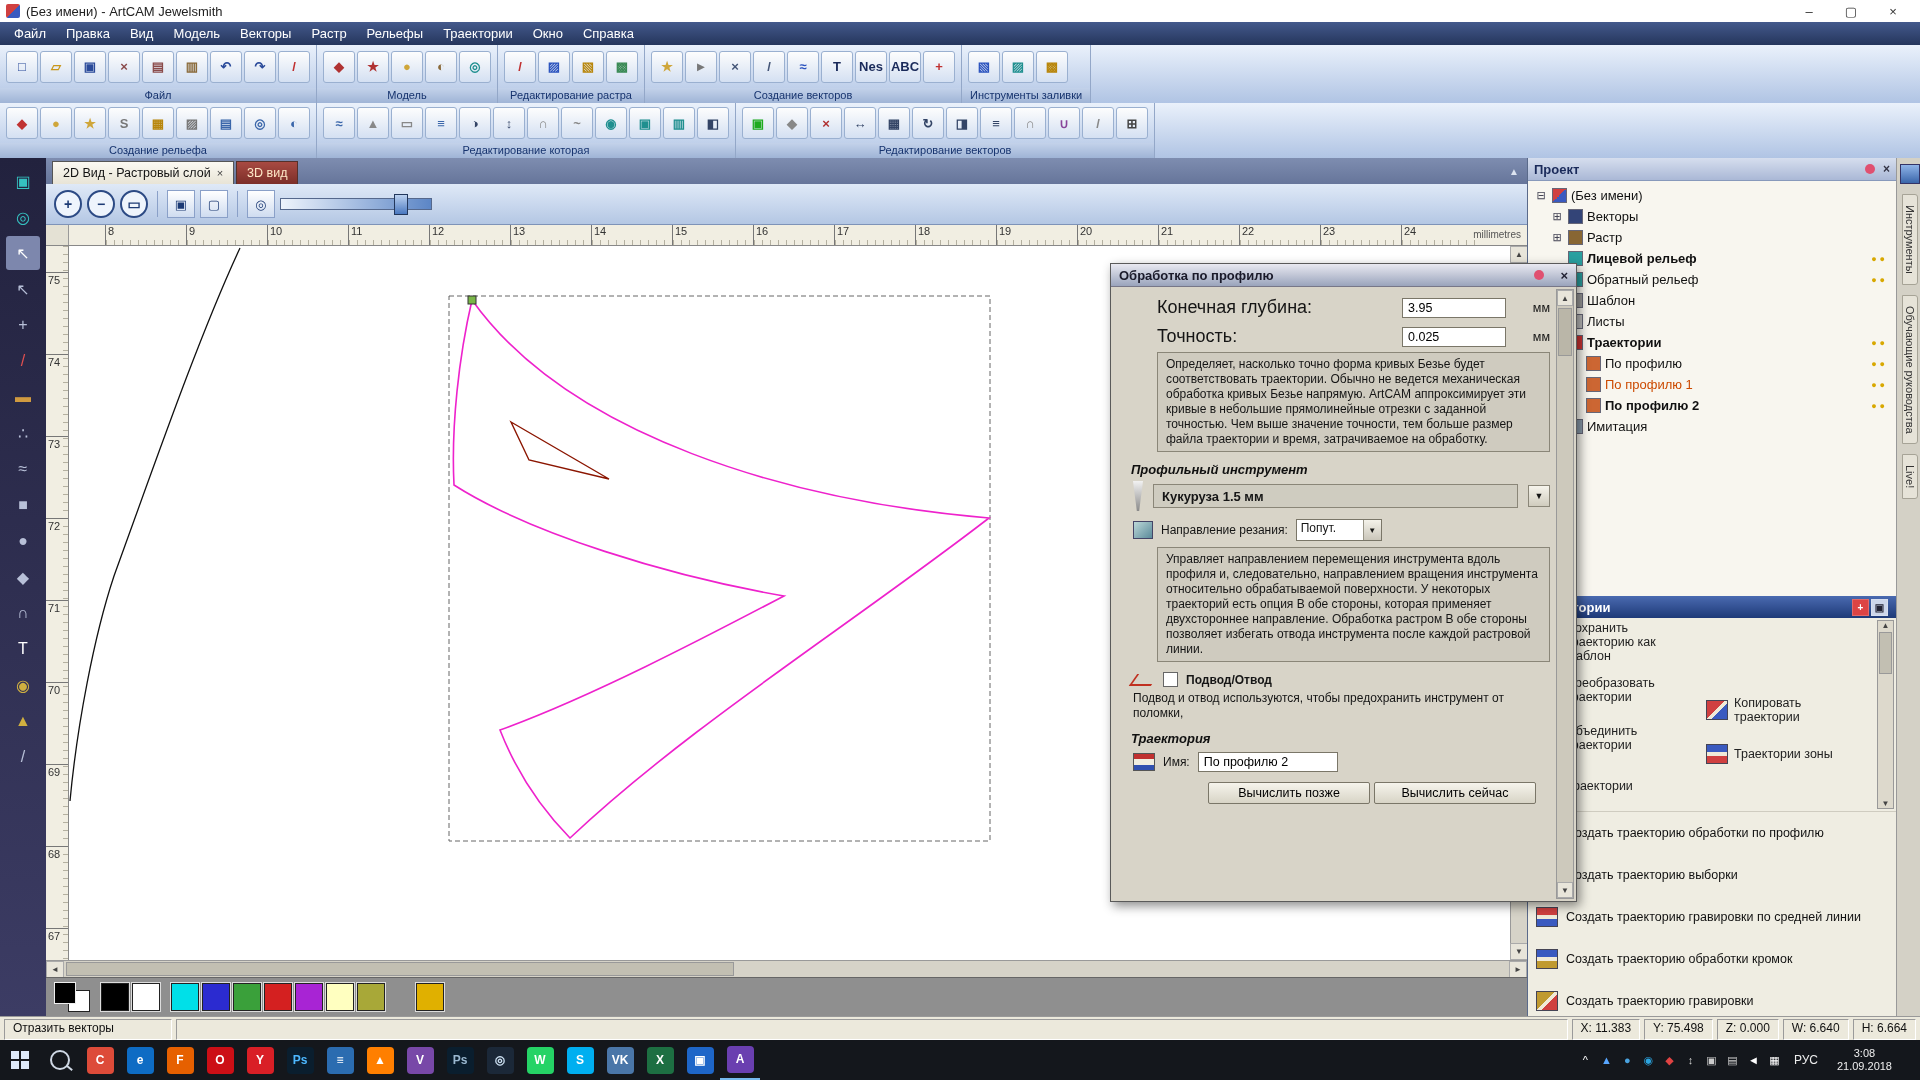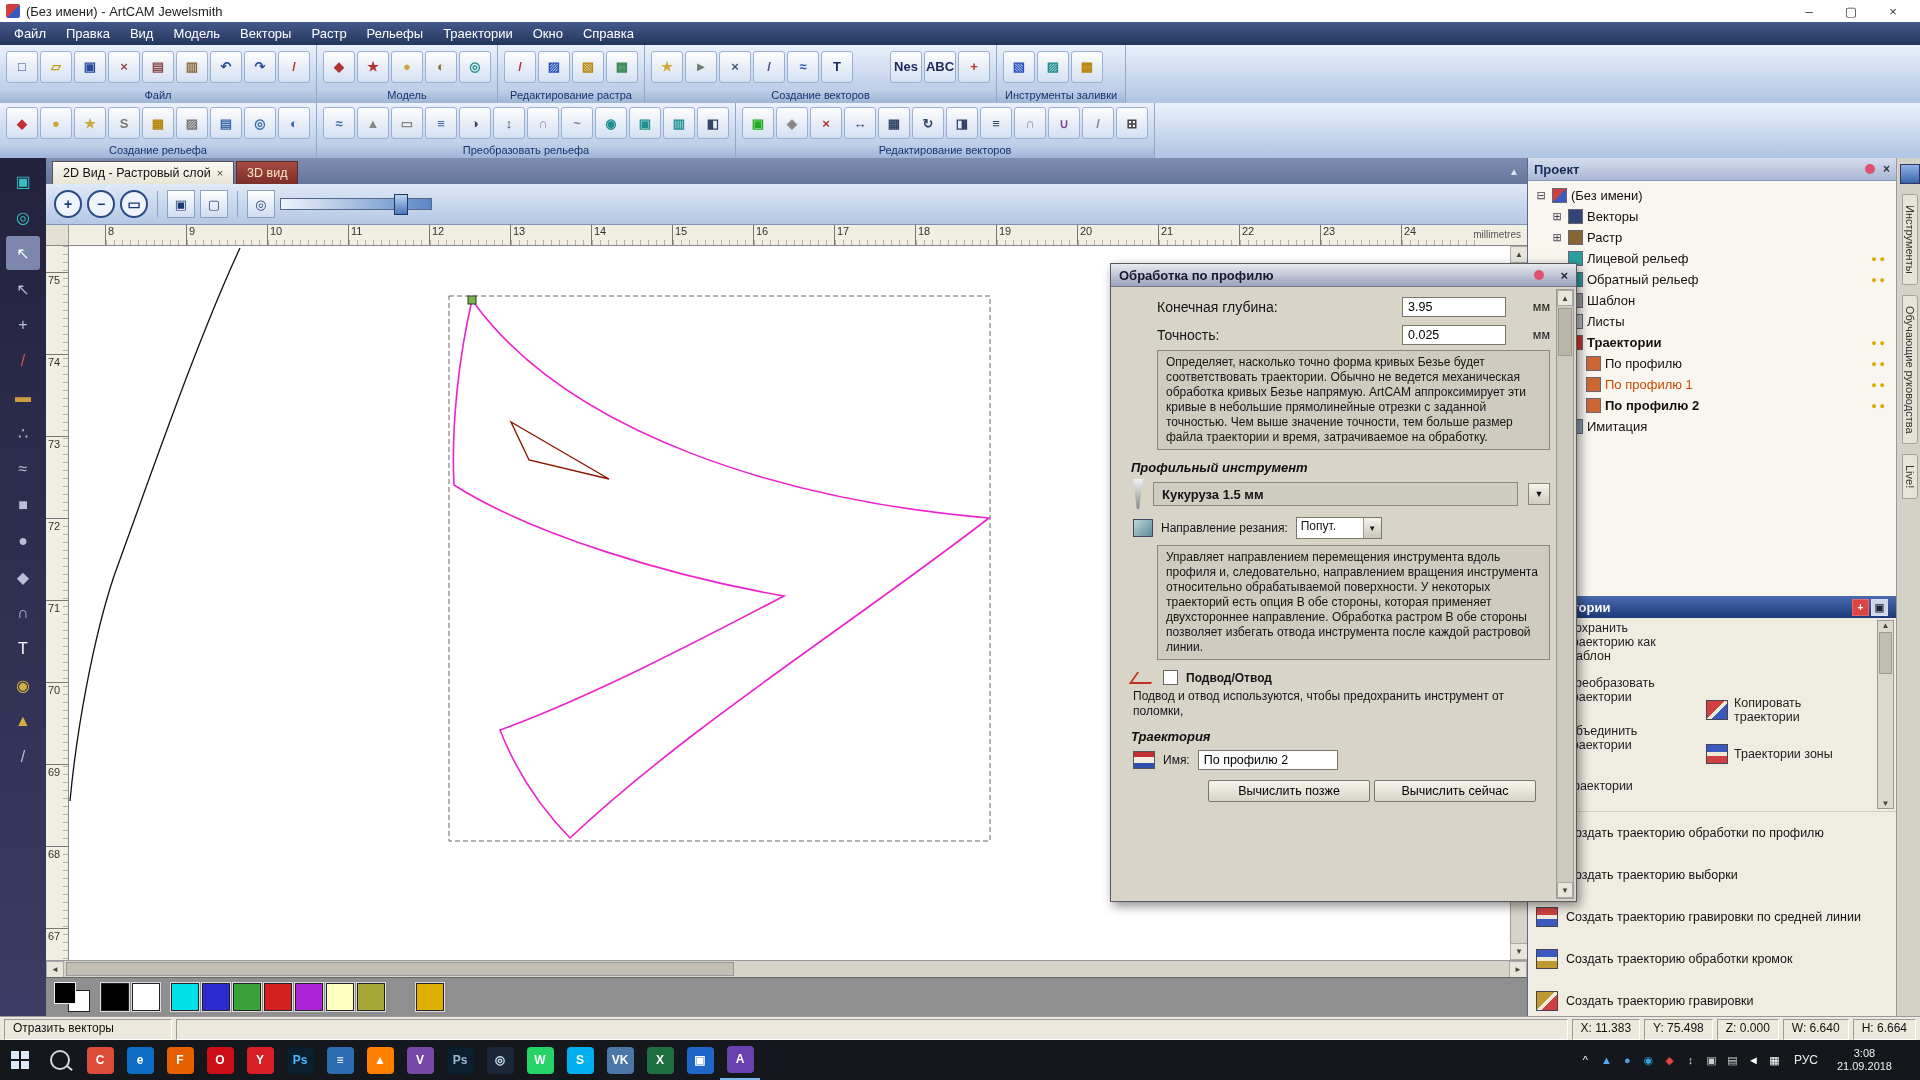--- a/index.html
+++ b/index.html
@@ -145,21 +145,21 @@
   .dlg-x{margin-left:8px;font-size:13px;color:#223;}
   .dlg-body{flex:1;position:relative;overflow:hidden;padding:2px 26px 8px 10px;}
   .dlg-scroll{position:absolute;right:2px;top:2px;bottom:2px;width:16px;background:#cdc9bc;border:1px solid #999;
               display:flex;flex-direction:column;align-items:center;font-size:8px;color:#444;}
   .ds-btn{width:14px;height:14px;border:1px solid #aaa;background:#e8e5da;display:flex;align-items:center;justify-content:center;flex:none;}
   .ds-thumb{width:12px;height:46px;margin-top:2px;background:#bab6a8;border:1px solid #999;}
   .ds-bot{margin-top:auto;}
   .info{background:#cfcbbf;border:1px solid #8a8678;padding:4px 8px;margin:5px 0 5px 36px;line-height:15px;}
   .info.clip{height:15px;overflow:hidden;padding-top:1px;margin-top:0;}
   .frow{display:flex;align-items:center;margin:8px 0 4px 36px;}
-  .frow label{flex:1;font-size:14px;}
+  .frow label{flex:1;font-size:18px;}
   .finput{width:104px;height:20px;border:1px solid #7a7668;background:#fff;font-size:12.5px;padding:0 5px;
           font-family:"Liberation Sans",sans-serif;box-sizing:border-box;}
   .unit{width:44px;text-align:right;font-size:12.5px;}
   .sect{font-weight:bold;font-style:italic;font-size:13px;margin:10px 0 4px 10px;color:#101010;}
   .tool-row{display:flex;align-items:center;gap:10px;margin:4px 0 8px 12px;}
   .tool-glyph{width:10px;height:30px;background:linear-gradient(#f2f2f2,#8a8a8a);
               clip-path:polygon(0 0,100% 0,62% 100%,38% 100%);flex:none;}
   .tool-name{flex:1;height:22px;background:#cfccc0;border:1px solid #8a8678;display:flex;align-items:center;
              padding:0 8px;font-weight:bold;font-size:13px;}
   .mini-btn{width:20px;height:20px;border:1px solid #8a8678;background:linear-gradient(#f6f4ec,#d0ccbe);
@@ -251,21 +251,21 @@
     </div>
     <div class="tb-group">
       <div class="tb-icons">
 
       <span class="tb-icon" title="vector-star-icon" style="color: rgb(207, 166, 58);">★</span>
           <span class="tb-icon" title="vector-arrow-icon" style="color: rgb(119, 119, 119);">►</span>
           <span class="tb-icon" title="vector-snip-icon" style="color: rgb(68, 85, 119);">×</span>
           <span class="tb-icon" title="vector-pen-icon" style="color: rgb(68, 85, 119);">/</span>
           <span class="tb-icon" title="vector-offset-icon" style="color: rgb(42, 82, 190);">≈</span>
           <span class="tb-icon" title="vector-text-icon" style="color: rgb(26, 42, 90);">T</span>
-          <span class="tb-icon" title="nesting-icon" style="color: rgb(26, 42, 90); margin-left: 35px;">Nes</span>
+          <span class="tb-icon" title="nesting-icon" style="color: rgb(26, 42, 90);">Nes</span>
           <span class="tb-icon" title="text-table-icon" style="color: rgb(26, 42, 90);">ABC</span>
           <span class="tb-icon" title="vector-doctor-icon" style="color: rgb(192, 48, 48);">+</span>
         </div>
       <div class="tb-label">Создание векторов</div>
     </div>
     <div class="tb-group">
       <div class="tb-icons">
 
       <span class="tb-icon" title="fill-flood-icon" style="color: rgb(42, 82, 190);">▧</span>
           <span class="tb-icon" title="fill-gradient-icon" style="color: rgb(31, 143, 143);">▨</span>
@@ -300,21 +300,21 @@
           <span class="tb-icon" title="relief-offset-icon" style="color: rgb(58, 102, 170);">≡</span>
           <span class="tb-icon" title="relief-invert-icon" style="color: rgb(51, 68, 102);">◑</span>
           <span class="tb-icon" title="relief-scale-icon" style="color: rgb(51, 68, 102);">↕</span>
           <span class="tb-icon" title="relief-envelope-icon" style="color: rgb(136, 136, 136);">∩</span>
           <span class="tb-icon" title="relief-distort-icon" style="color: rgb(136, 136, 136);">~</span>
           <span class="tb-icon" title="relief-wrap-icon" style="color: rgb(31, 143, 143);">◉</span>
           <span class="tb-icon" title="relief-copy-icon" style="color: rgb(31, 143, 143);">▣</span>
           <span class="tb-icon" title="relief-paste-icon" style="color: rgb(31, 143, 143);">▥</span>
           <span class="tb-icon" title="relief-mirror-icon" style="color: rgb(51, 68, 102);">◧</span>
         </div>
-      <div class="tb-label">Преобразовать рельефа</div>
+      <div class="tb-label">Редактирование которая</div>
     </div>
     <div class="tb-group">
       <div class="tb-icons">
 
       <span class="tb-icon" title="vector-group-icon" style="color: rgb(31, 170, 31);">▣</span>
           <span class="tb-icon" title="vector-weld-icon" style="color: rgb(136, 136, 136);">◆</span>
           <span class="tb-icon" title="vector-trim-icon" style="color: rgb(176, 48, 48);">×</span>
           <span class="tb-icon" title="vector-measure-icon" style="color: rgb(51, 68, 102);">↔</span>
           <span class="tb-icon" title="block-copy-icon" style="color: rgb(51, 68, 102);">▦</span>
           <span class="tb-icon" title="rotate-copy-icon" style="color: rgb(51, 68, 102);">↻</span>
@@ -492,21 +492,21 @@
           <div class="tree-row" style="padding-left: 22px;">
             <span class="tr-exp">⊞</span>
             <span class="tr-ico" style="background: rgb(136, 102, 51);"></span>
             <span class="tr-label" style="font-weight: normal; color: rgb(17, 17, 17);">Растр</span>
             <span class="tr-bulbs"></span>
           </div>
 
           <div class="tree-row" style="padding-left: 22px;">
             <span class="tr-exp"></span>
             <span class="tr-ico" style="background: rgb(42, 160, 160);"></span>
-            <span class="tr-label" style="font-weight: normal; color: rgb(17, 17, 17);">Лицевой рельеф</span>
+            <span class="tr-label" style="font-weight: bold; color: rgb(17, 17, 17);">Лицевой рельеф</span>
             <span class="tr-bulbs">●●</span>
           </div>
 
           <div class="tree-row" style="padding-left: 22px;">
             <span class="tr-exp">⊞</span>
             <span class="tr-ico" style="background: rgb(42, 160, 160);"></span>
             <span class="tr-label" style="font-weight: normal; color: rgb(17, 17, 17);">Обратный рельеф</span>
             <span class="tr-bulbs">●●</span>
           </div>
 

